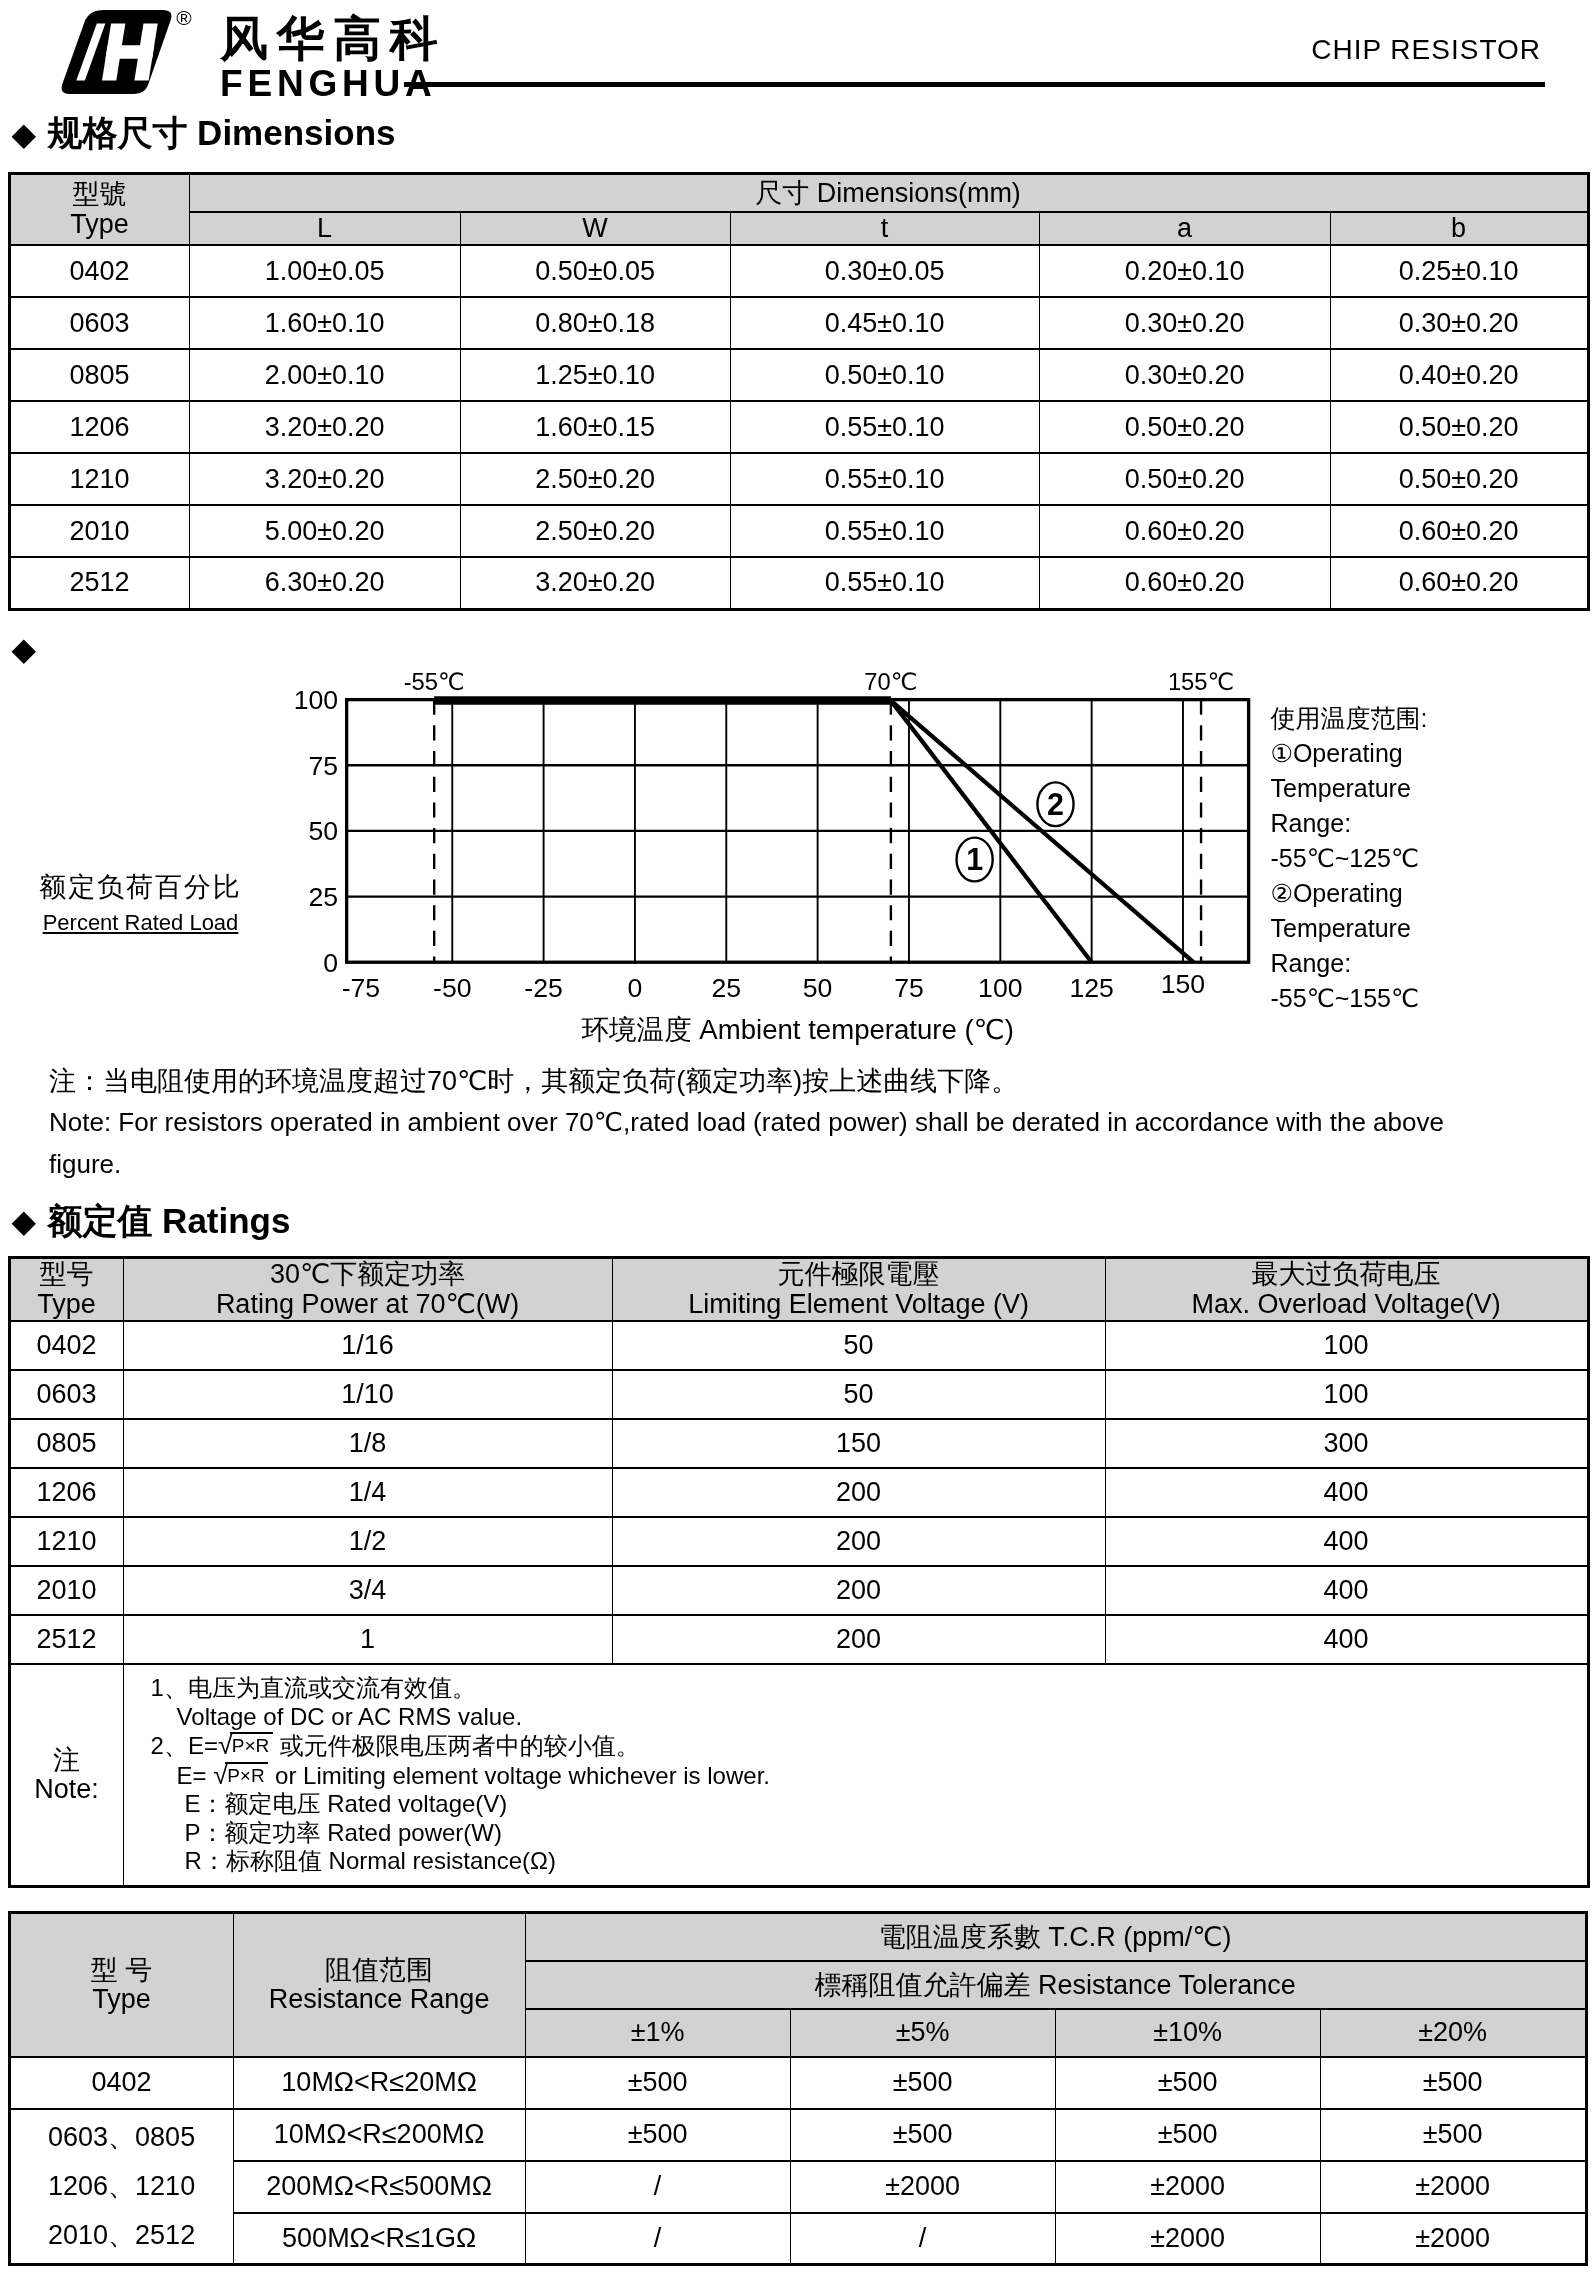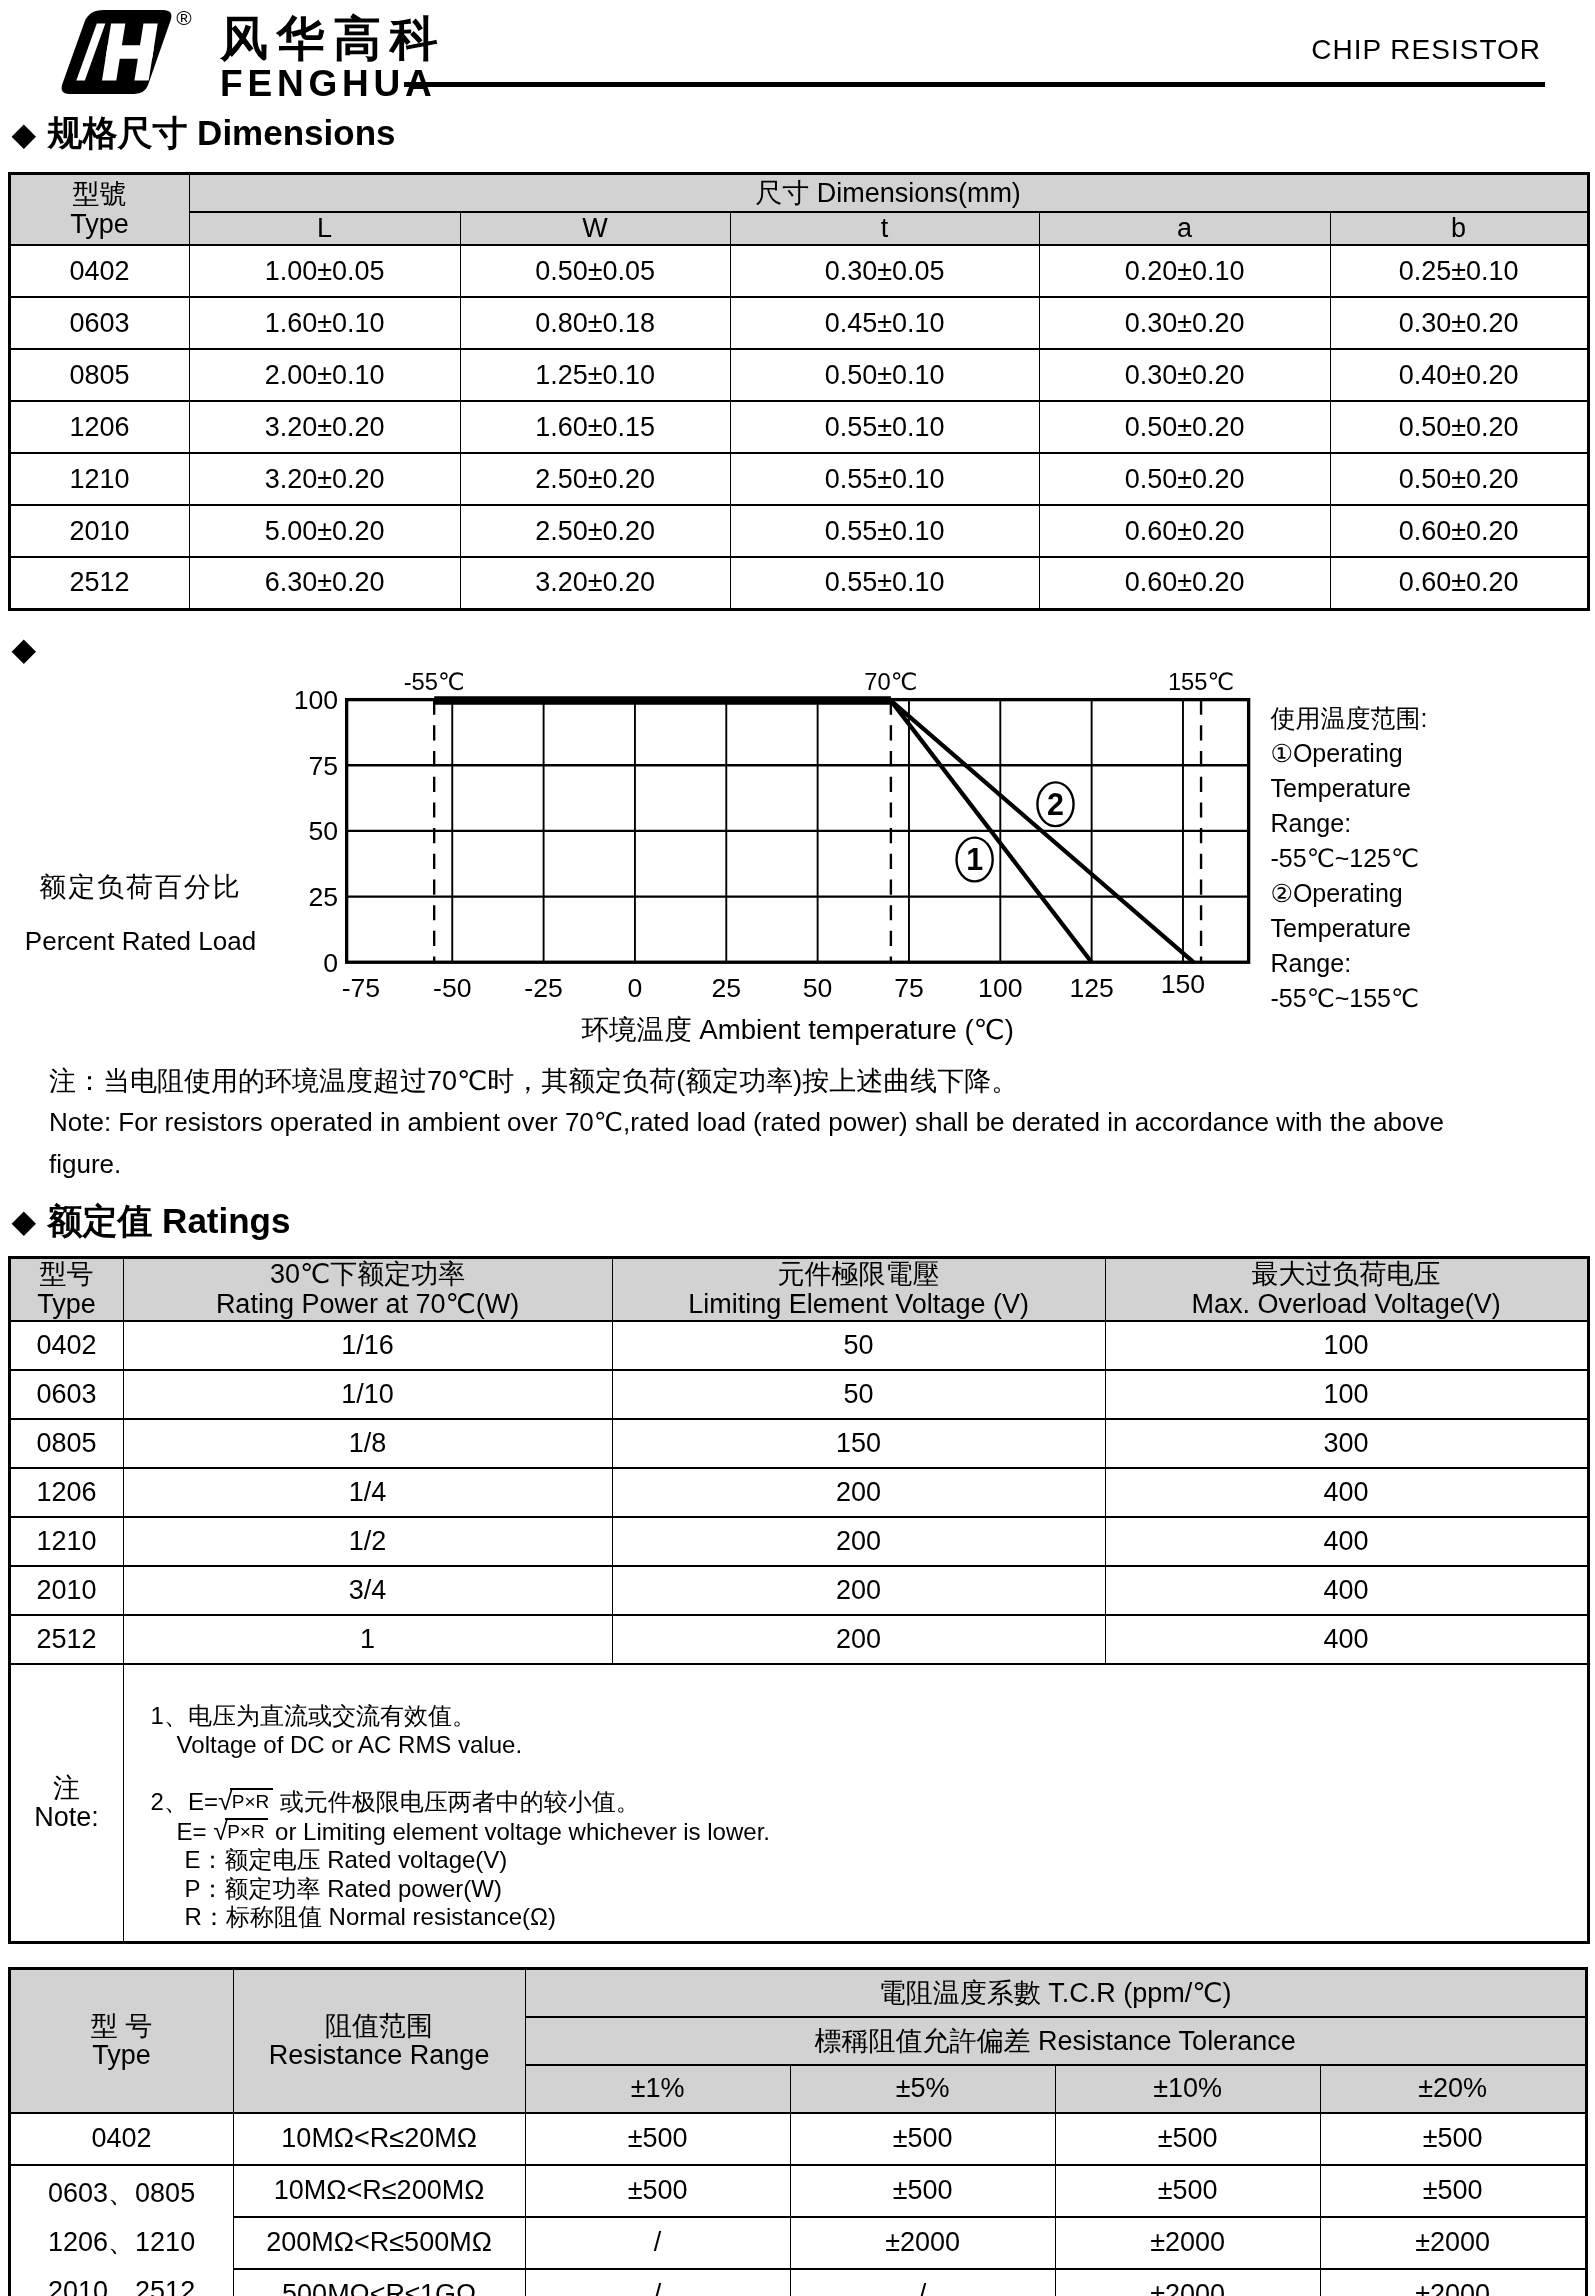--- a/index.html
+++ b/index.html
@@ -36,34 +36,34 @@
            font-size: 27px; padding: 0; }
   .hd { background: #d2d2d2; }
   .two-line { line-height: 29.5px; margin-left: 28px; }
   .dims-table .h-row1 th { height: 28.5px; }
   .dims-table .h-row2 th { height: 29.5px; }
   .dims-table .b-row td { height: 52px; }
   .ratings-table .h-row th { height: 63px; }
   .ratings-table .b-row td { height: 49px; }
   .note-cell { text-align: left; vertical-align: middle; padding: 9.5px 0 9.5px 0; }
   .note-line { font-size: 24px; line-height: 28.5px; white-space: nowrap; }
-  .pl1 { padding-left: 27px; margin-top: 28px; } .pl2 { padding-left: 53px; } .pl3 { padding-left: 61px; }
+  .pl1 { padding-left: 27px; } .pl2 { padding-left: 53px; } .pl3 { padding-left: 61px; }
   .radicand { display: inline-block; border-top: 2.9px solid #000; font-size: 19px;
               line-height: 1.15; margin-left: -2.9px; padding: 1px 3.8px 0 1.9px; vertical-align: 1.9px; }
   .radical { font-size: 27px; }
   .tcr-table .h-rowA th { height: 48px; }
   .tcr-table .h-rowB th { height: 48px; }
   .tcr-table .h-rowC th { height: 48px; }
   .tcr-table .b-row td { height: 52px; }
   .group-lines { line-height: 49px; }
   
   .chart-row { display: flex; align-items: flex-start; margin-top: 3.8px; }
   .ylabel { width: 281px; text-align: center; margin-top: 198px; }
   .ylabel .cn { font-size: 27px; letter-spacing: 1.9px; }
-  .ylabel .en { font-size: 26px; margin-top: 21px; }
+  .ylabel .en { font-size: 22px; margin-top: 5px; text-decoration: underline; }
   .legend { width: 314px; padding-top: 30px; margin-left: 9.5px; }
   .legend div { font-size: 25px; line-height: 35px; white-space: nowrap; }
   
   .derating-note { margin: 13.3px 57px 0 49px; }
   .derating-note .cn { font-size: 27px; line-height: 40px; }
   .derating-note .en { font-size: 26px; line-height: 42px; max-width: 1436px; }
 </style>
 </head>
 <body>
 

